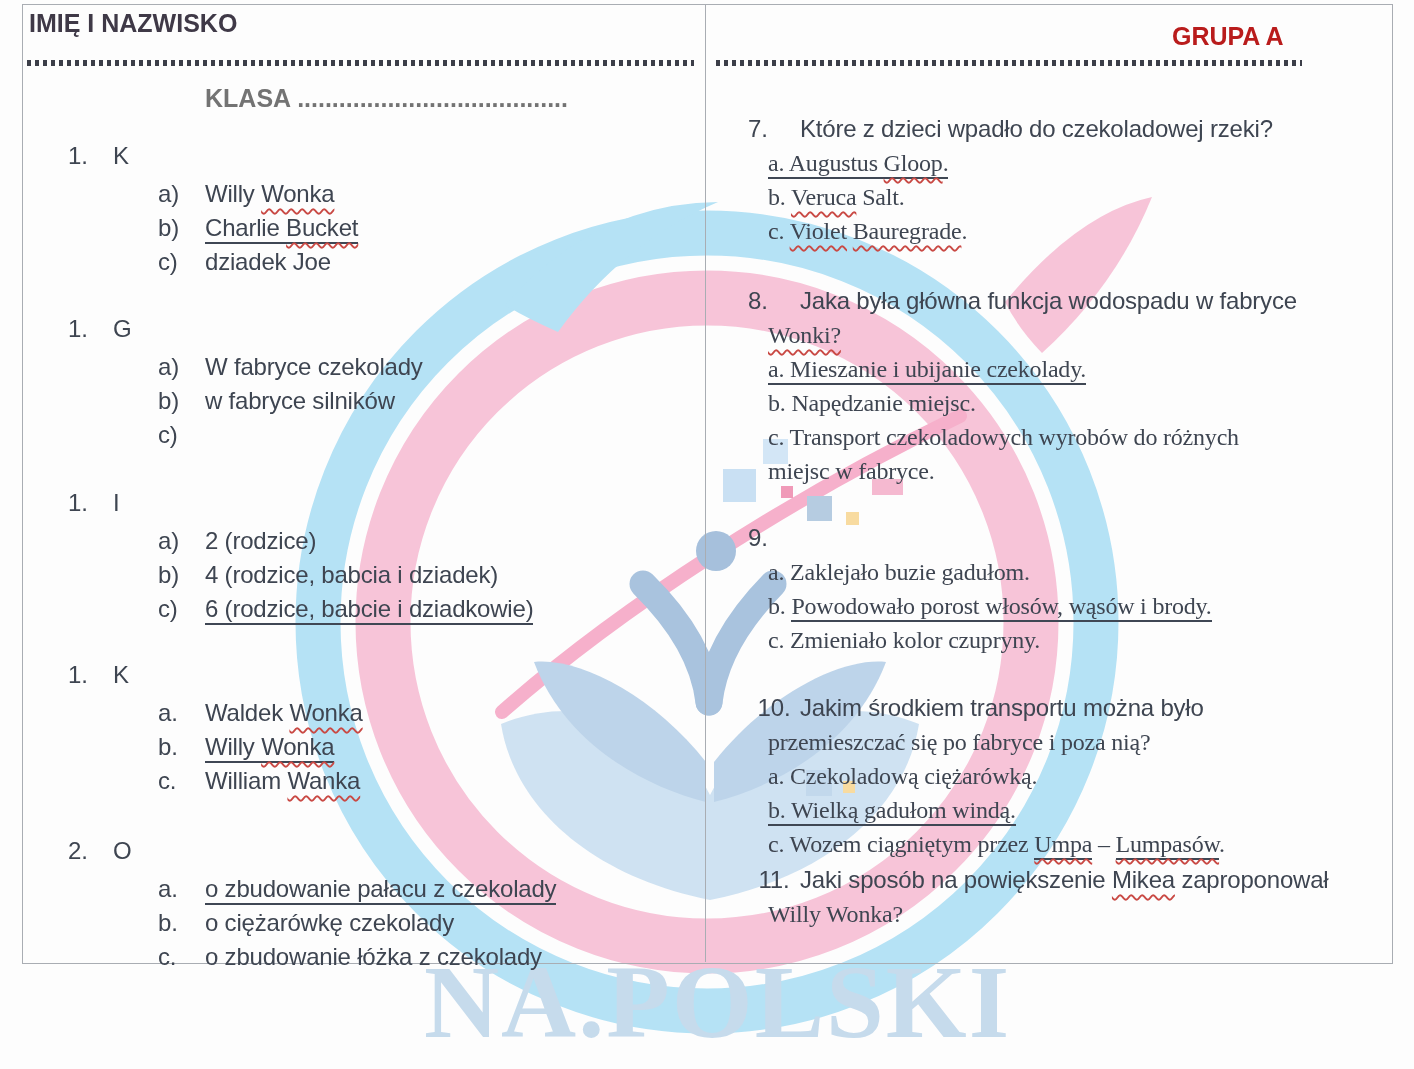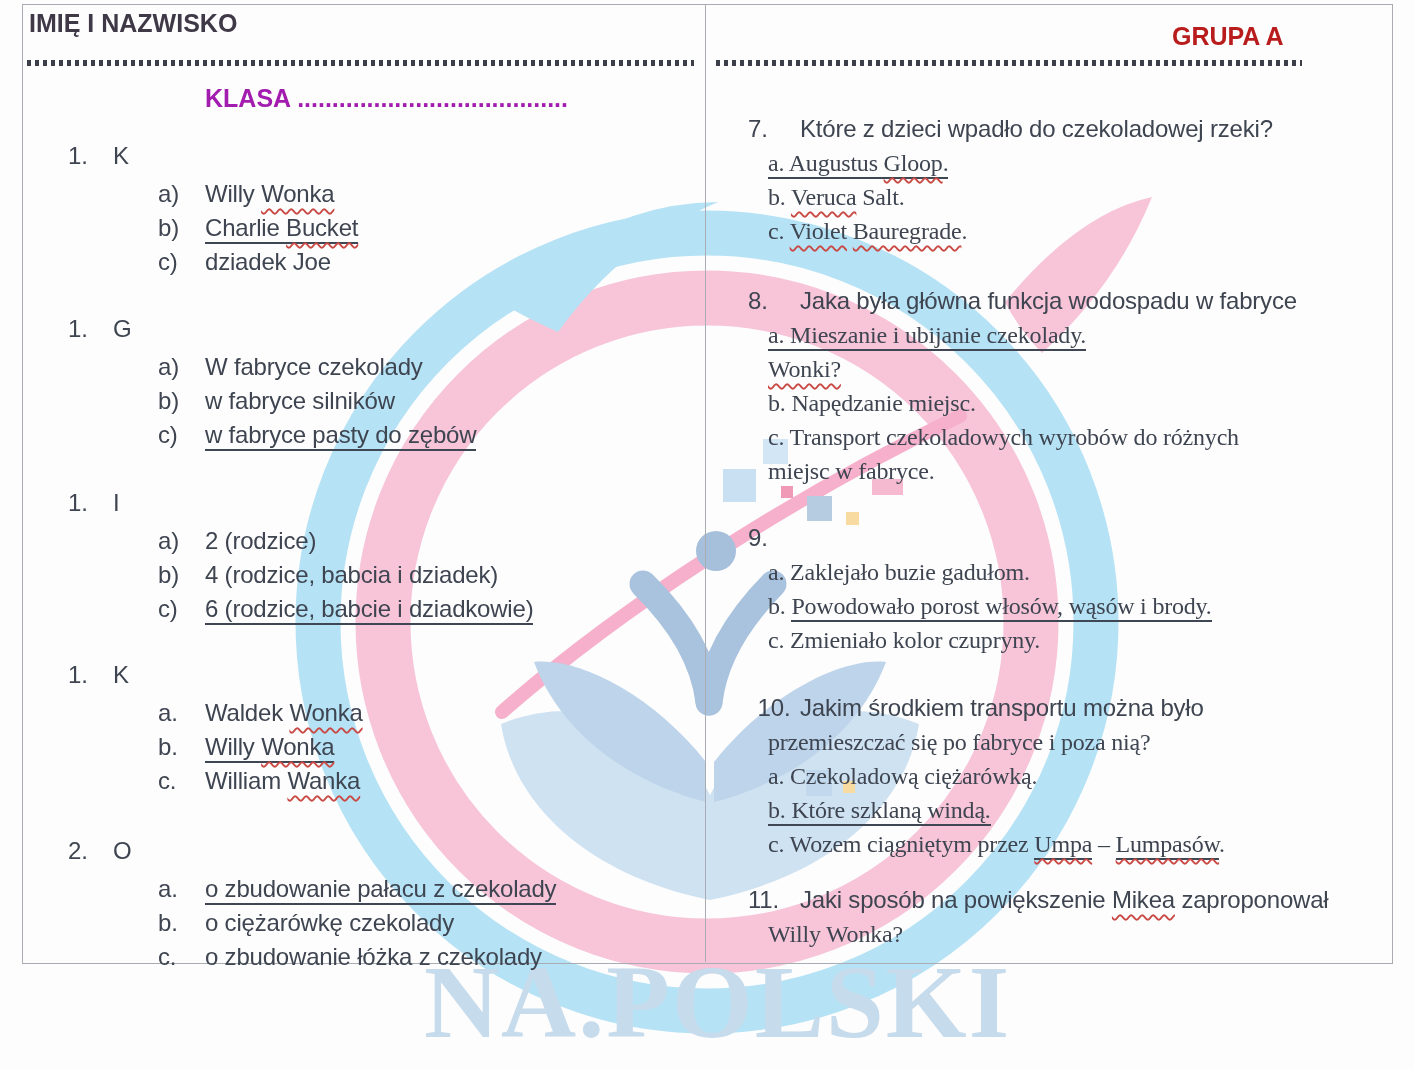--- a/index.html
+++ b/index.html
@@ -14,21 +14,21 @@
     border:1.6px solid #a9adb3;z-index:5;pointer-events:none;}
   .divider{position:absolute;left:705px;top:4px;width:0;height:958px;
     border-left:1.6px solid #a9adb3;z-index:5;pointer-events:none;}
   
   .h-left{position:absolute;left:29px;top:9px;font-size:25px;font-weight:bold;color:#3f3947;z-index:6;}
   .h-right{position:absolute;left:1172px;top:22px;font-size:25px;font-weight:bold;color:#b91c1c;z-index:6;}
   .dotline{position:absolute;top:60px;height:6px;z-index:6;
     background:repeating-linear-gradient(90deg,#3c3e48 0 4px,transparent 4px 8px);}
   .dotline.l{left:27px;width:667px;}
   .dotline.r{left:716px;width:586px;}
-  .klasa{position:absolute;left:205px;top:84px;font-size:25px;font-weight:bold;color:#a21caf;z-index:6;}
+  .klasa{position:absolute;left:205px;top:84px;font-size:25px;font-weight:bold;color:#737373;z-index:6;}
   
   .lq,.rq{position:absolute;z-index:6;}
   .lq{left:68px;width:625px;}
   .rq{left:748px;width:645px;}
   .row{white-space:nowrap;font-size:24px;letter-spacing:-0.2px;}
   .lq .qrow{height:38px;line-height:32px;display:flex;}
   .lq .optrow{height:34px;line-height:32px;display:flex;margin-left:90px;}
   .rq .row{height:34px;line-height:32px;display:flex;}
   .qnum{flex:0 0 45px;}
   .rq .qnum{flex:0 0 52px;}
@@ -109,21 +109,20 @@
       <div class="row optrow">
         <span class="letter">a)</span>
         <span><span>W fabryce czekolady</span></span>
       </div>
       <div class="row optrow">
         <span class="letter">b)</span>
         <span><span>w fabryce silników</span></span>
       </div>
       <div class="row optrow">
         <span class="letter">c)</span>
-        <span><span class="un">w fabryce pasty do zębów</span></span>
       </div>
     </div>
     <div class="lq" style="top: 487px;">
       <div class="row qrow">
         <span class="qnum">1.</span>
         <span><span>I</span></span>
       </div>
       <div class="row optrow">
         <span class="letter">a)</span>
         <span><span>2 (rodzice)</span></span>
@@ -189,24 +188,24 @@
       <div class="row">
         <span class="cont"><span>c. </span><span class="sq">Violet</span><span> </span><span class="sq">Bauregrade</span><span>.</span></span>
       </div>
     </div>
     <div class="rq" style="top: 285px;">
       <div class="row">
         <span class="qnum">8.</span>
         <span><span>Jaka była główna funkcja wodospadu w fabryce</span></span>
       </div>
       <div class="row">
+        <span class="cont"><span class="sq">Wonki?</span></span>
+      </div>
+      <div class="row">
         <span class="cont"><span class="un">a. Mieszanie i ubijanie czekolady.</span></span>
-      </div>
-      <div class="row">
-        <span class="cont"><span class="sq">Wonki?</span></span>
       </div>
       <div class="row">
         <span class="cont"><span>b. Napędzanie miejsc.</span></span>
       </div>
       <div class="row">
         <span class="cont"><span>c. Transport czekoladowych wyrobów do różnych</span></span>
       </div>
       <div class="row">
         <span class="cont"><span>miejsc w fabryce.</span></span>
       </div>
@@ -230,27 +229,27 @@
         <span class="qnum">10.</span>
         <span><span>Jakim środkiem transportu można było</span></span>
       </div>
       <div class="row">
         <span class="cont"><span>przemieszczać się po fabryce i poza nią?</span></span>
       </div>
       <div class="row">
         <span class="cont"><span>a. Czekoladową ciężarówką.</span></span>
       </div>
       <div class="row">
-        <span class="cont"><span class="un">b. Które szklaną windą.</span></span>
+        <span class="cont"><span class="un">b. Wielką gadułom windą.</span></span>
       </div>
       <div class="row">
         <span class="cont"><span>c. Wozem ciągniętym przez </span><span class="un sq">Umpa</span><span> – </span><span class="un sq">Lumpasów</span><span>.</span></span>
       </div>
     </div>
-    <div class="rq" style="top: 884px;">
+    <div class="rq" style="top: 864px; text-align: center;">
       <div class="row">
         <span class="qnum">11.</span>
         <span><span>Jaki sposób na powiększenie </span><span class="sq">Mikea</span><span> zaproponował</span></span>
       </div>
       <div class="row">
         <span class="cont"><span>Willy Wonka?</span></span>
       </div>
     </div>
   </div>
 

